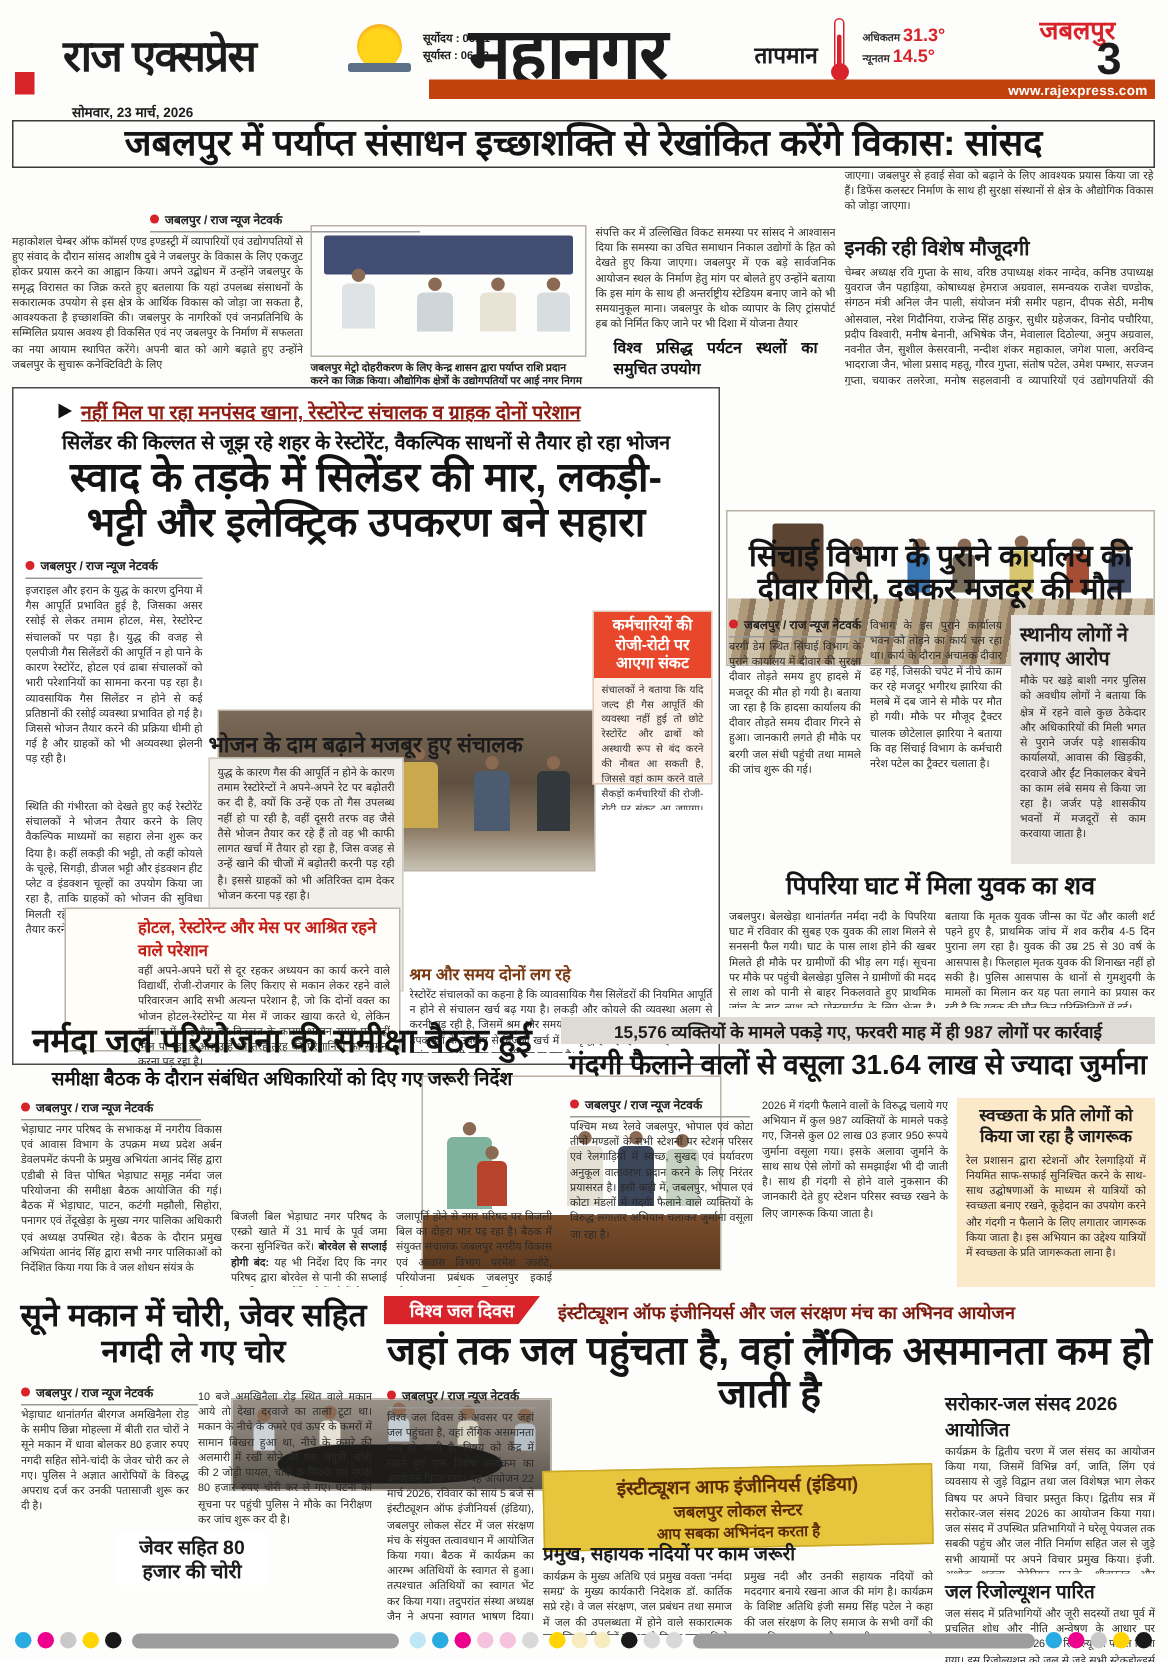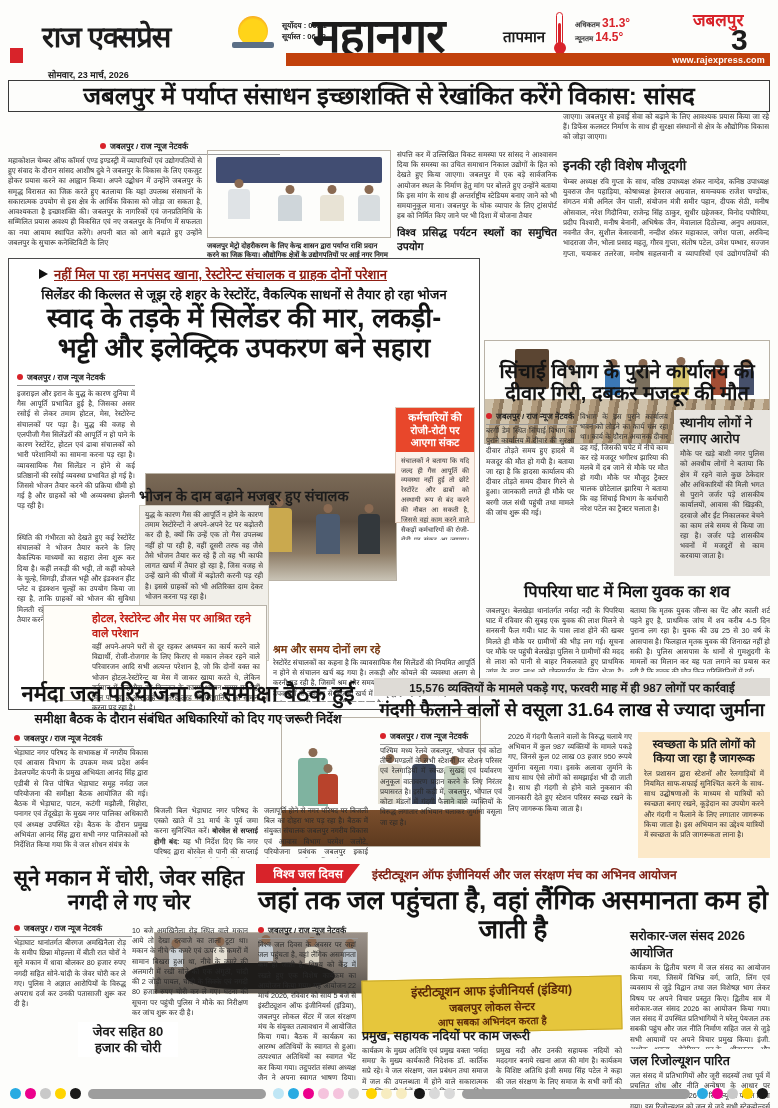--- a/index.html
+++ b/index.html
@@ -34,21 +34,21 @@
   .bt { font-size:7.2px; line-height:1.42; text-align:justify; color:#2a2a2a; overflow:hidden; }
   .h-box { border:1.5px solid #3a3a3a; display:flex; align-items:center; justify-content:center; }
   .hl { font-weight:800; color:#141414; text-align:center; line-height:1.12; }
   .caption { font-size:7px; font-weight:700; color:#222; line-height:1.35; }
   .photo { position:relative; overflow:hidden; border:1px solid #b9b2a6; }
   .fig { position:absolute; border-radius:4px 4px 0 0; }
   .head { position:absolute; width:9px; height:9px; border-radius:50%; background:#8a6a52; top:-10px; left:50%; transform:translateX(-50%); }
 
   
   .lead-sub { font-size:15px; font-weight:800; text-align:center; line-height:1.15; }
-  .mini-h { font-size:10.5px; font-weight:800; color:#141414; margin:3px 0 2px; }
+  .mini-h { font-size:10.5px; font-weight:800; color:#141414; margin:3px 12px 2px; }
   .col4-h { font-size:13.5px; font-weight:800; margin:4px 0 3px; }
 
   
   .cyl-box { border:1.2px solid #4a4a4a; background:#fff; }
   .kicker { display:flex; align-items:center; gap:6px; }
   .arrow { width:0; height:0; border-left:9px solid #111; border-top:5px solid transparent; border-bottom:5px solid transparent; }
   .kick-t { font-size:13px; font-weight:800; color:#8f1d12; text-decoration:underline; }
   .crisis { background:#fdf2ea; border:1px solid #e0c9b8;margin-top:44px; }
   .crisis-h { background:#e8472b; color:#fff; font-size:10.5px; font-weight:800; text-align:center; padding:3px 4px; line-height:1.2; }
   .crisis-b { font-size:6.8px; line-height:1.45; text-align:justify; color:#333; padding:4px 5px; overflow:hidden; }

